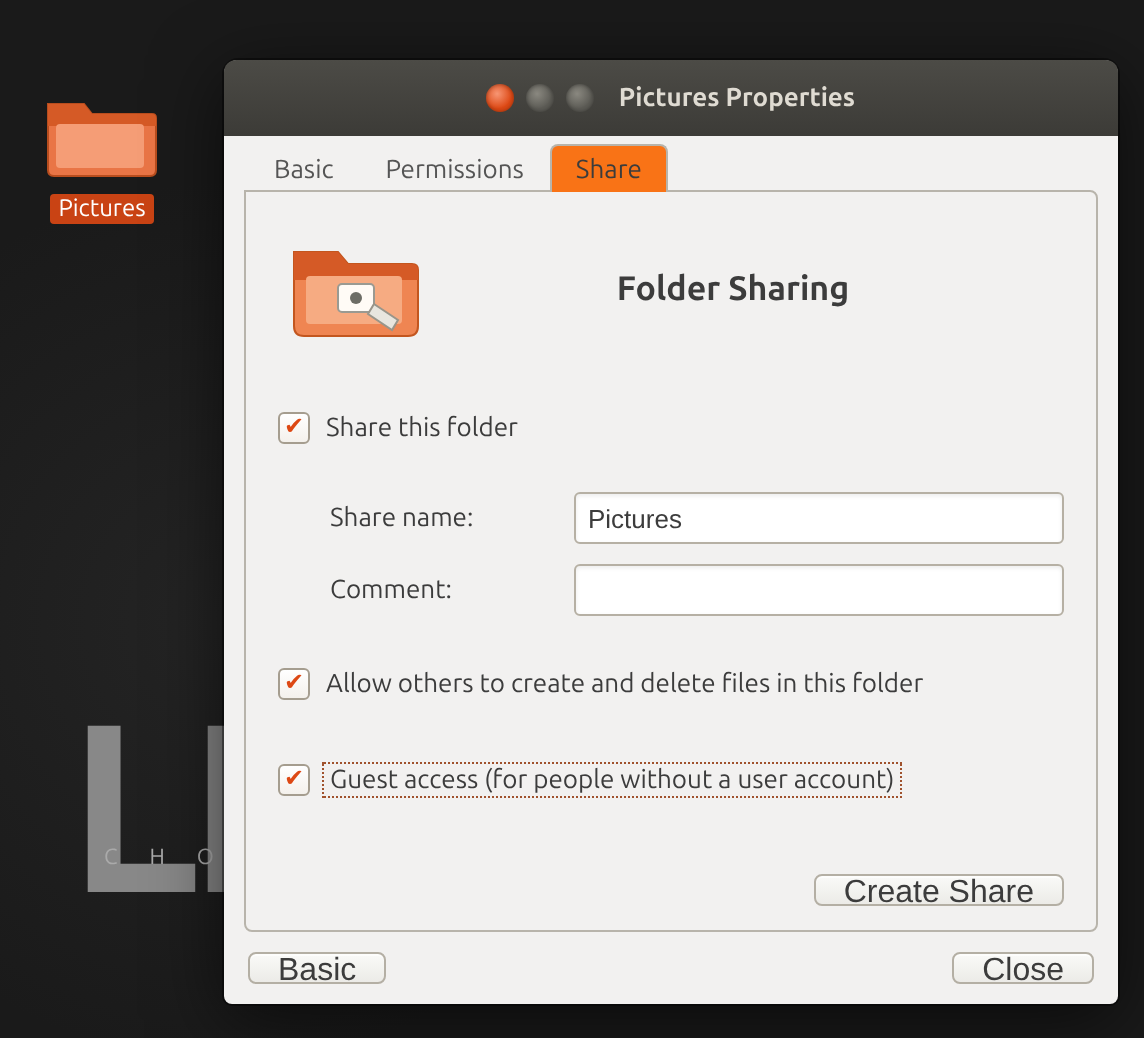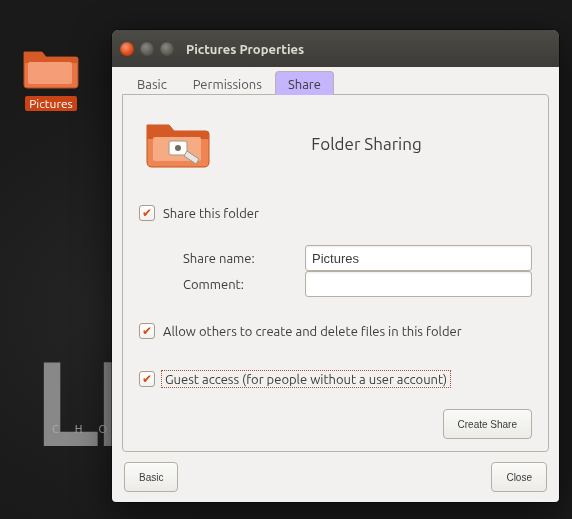--- a/index.html
+++ b/index.html
@@ -60,20 +60,21 @@
       z-index: 2;
       display: flex; flex-direction: column;
     }
     .titlebar {
       height: 38px;
       background: linear-gradient(#4c4b46, #3c3b37);
       border-radius: 6px 6px 0 0;
       display: flex; align-items: center;
       padding: 0 8px;
       gap: 6px;
+      justify-content: center;
     }
     .tb-btn {
       width: 14px; height: 14px; border-radius: 50%;
       display: flex; align-items: center; justify-content: center;
       font-size: 10px; color: #3a1204; cursor: pointer;
     }
     .tb-close { background: radial-gradient(circle at 40% 35%, #f79674, #dd4814 60%); box-shadow: inset 0 0 2px rgba(0,0,0,0.4);}
     .tb-min, .tb-max { background: radial-gradient(circle at 40% 35%, #8a8880, #5c5b55 60%); box-shadow: inset 0 0 2px rgba(0,0,0,0.4);}
     .tb-title { color: #dfdbd2; font-size: 13px; font-weight: 700; margin-left: 6px; }
     .content {
@@ -90,38 +91,38 @@
     .tab {
       padding: 5px 12px 4px;
       font-size: 13px;
       color: #555;
       border: 1px solid transparent;
       border-bottom: none;
       border-radius: 4px 4px 0 0;
       cursor: pointer;
     }
     .tab.active {
-      background: #c4b5fd;
+      background: #f97316;
       border-color: #b8b4ab;
       color: #3c3c3c;
       position: relative; z-index: 3;
     }
     .tab-panel {
       border: 1px solid #b8b4ab;
       border-radius: 0 4px 4px 4px;
       flex: 1;
       padding: 14px 16px 12px;
       background: #f2f1f0;
       display: flex; flex-direction: column;
     }
     .hdr-row {
       display: flex; align-items: center; gap: 28px;
       padding: 6px 10px 18px 4px;
     }
-    .hdr-title { font-size: 17px; font-weight: 400; color: #3c3c3c; flex:1; text-align:center; padding-right:30px;}
+    .hdr-title { font-size: 17px; font-weight: 700; color: #3c3c3c; flex:1; text-align:center; padding-right:30px;}
     .form-row {
       display: flex; align-items: center;
       gap: 8px;
       margin: 16px 0;
     }
     .check {
       width: 16px; height: 16px;
       border: 1px solid #a59d8f;
       border-radius: 3px;
       background: linear-gradient(#fff,#f4f1ec);
@@ -132,22 +133,22 @@
     .check.checked::after {
       content: "✔";
       color: #dd4814;
       font-size: 12px; font-weight: 700;
       line-height: 1;
     }
     .label-text { font-size: 13px; color: #3c3c3c; }
     .field-grid {
       display: grid;
       grid-template-columns: 110px 1fr;
-      gap: 0 12px;
-      margin: 8px 0 10px 44px;
+      gap: 10px 12px;
+      margin: 8px 0 10px 26px;
     }
     .field-label { text-align: left; align-self: center; }
     .text-input {
       height: 26px;
       border: 1px solid #b6b0a4;
       border-radius: 3px;
       background: #fff;
       padding: 0 6px;
       font-size: 13px;
       color: #3c3c3c;
@@ -155,26 +156,26 @@
       outline: none;
     }
     .focus-ring {
       outline: 1px dotted #a0522d;
       outline-offset: 1px;
       padding: 0 2px;
     }
     .spacer { flex: 1; }
     .right-btn-row { display: flex; justify-content: flex-end; margin-top: 6px;}
     .btn {
-      height: 30px;
+      height: 16px;
       padding: 0 14px;
       border: 1px solid #b4afa4;
       border-radius: 4px;
       background: linear-gradient(#fafaf8,#ecebe7);
-      font-size: 10px; color: #3c3c3c;
+      font-size: 16px; color: #3c3c3c;
       cursor: pointer;
       box-shadow: 0 1px 0 rgba(255,255,255,0.6) inset;
     }
     .bottom-bar {
       display: flex; justify-content: space-between;
       padding: 10px 2px 0;
     }
   </style>
 </head>
 <body>

